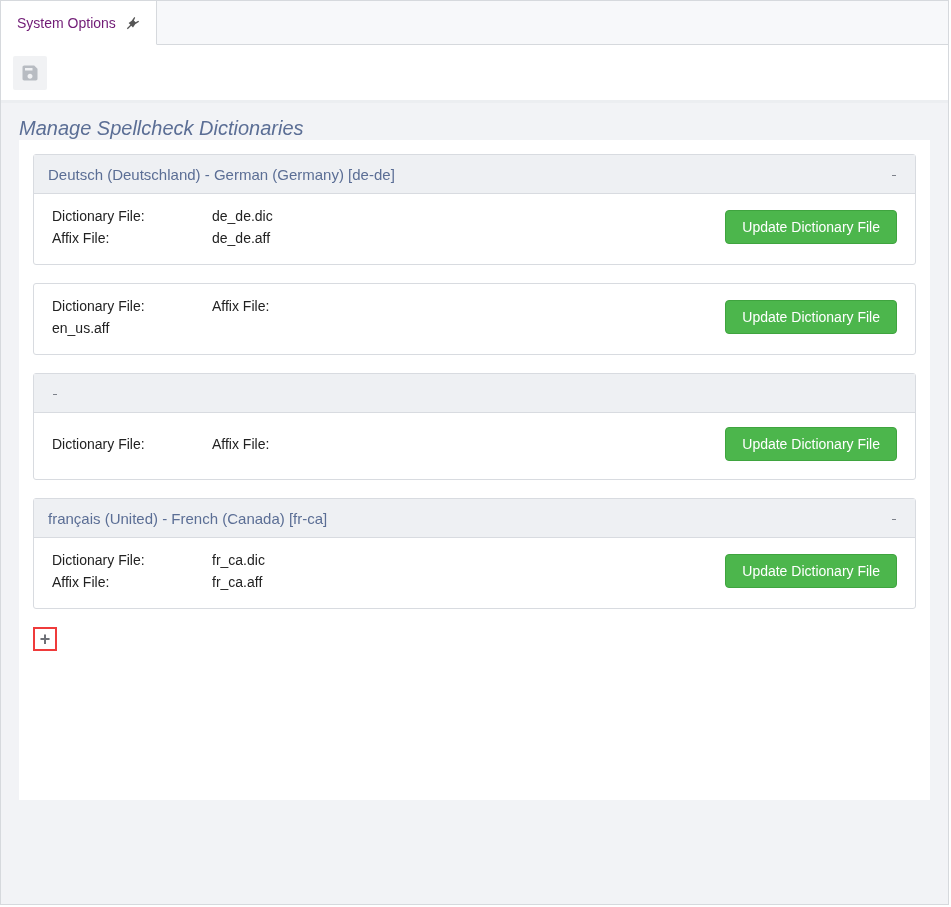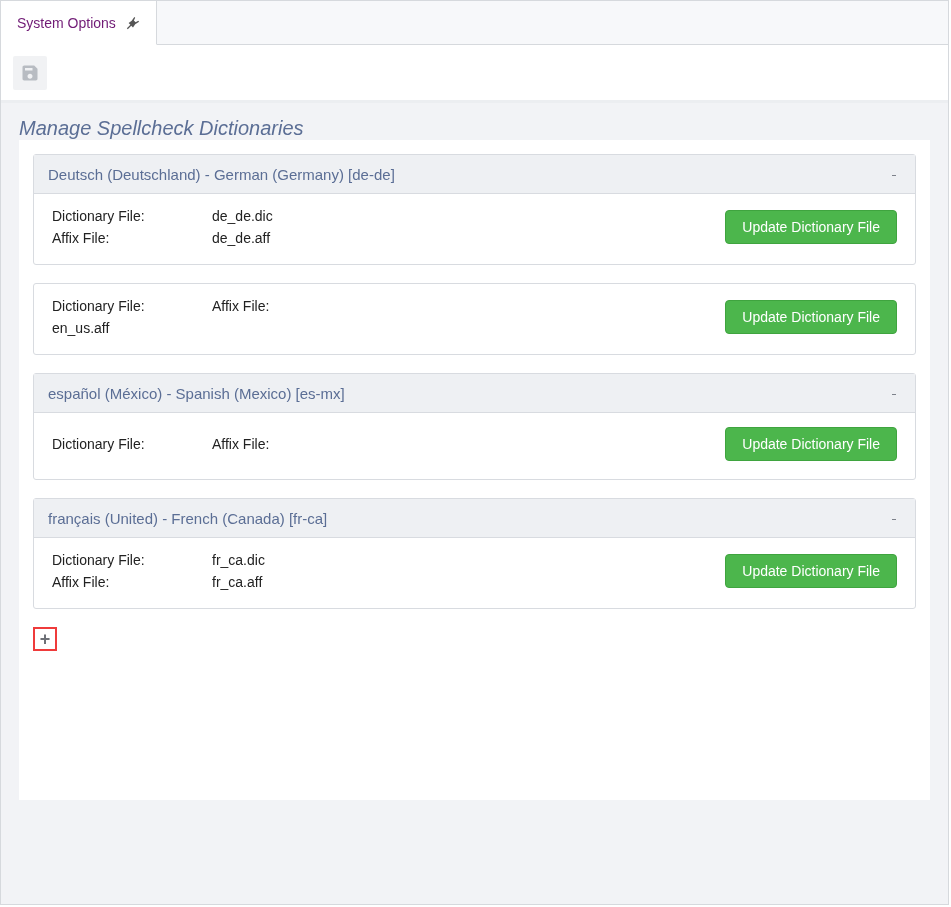--- a/index.html
+++ b/index.html
@@ -192,21 +192,20 @@
             <span>Dictionary File:</span>
             <span>Affix File:</span>
             <span>en_us.aff</span>
           </div>
           <button class="update-btn">Update Dictionary File</button>
         </div>
       </div>
 
       <div class="lang-panel">
         <div class="panel-head">
-          <span>español (México) - Spanish (Mexico) [es-mx]</span>
           <span class="collapse-icon">
             <svg viewBox="0 0 14 14" width="14" height="4">
                 <rect width="14" height="3" fill="currentColor"></rect>
               </svg>
           </span>
         </div>
         <div class="panel-body">
           <div class="file-grid">
             <span>Dictionary File:</span>
             <span>Affix File:</span>

